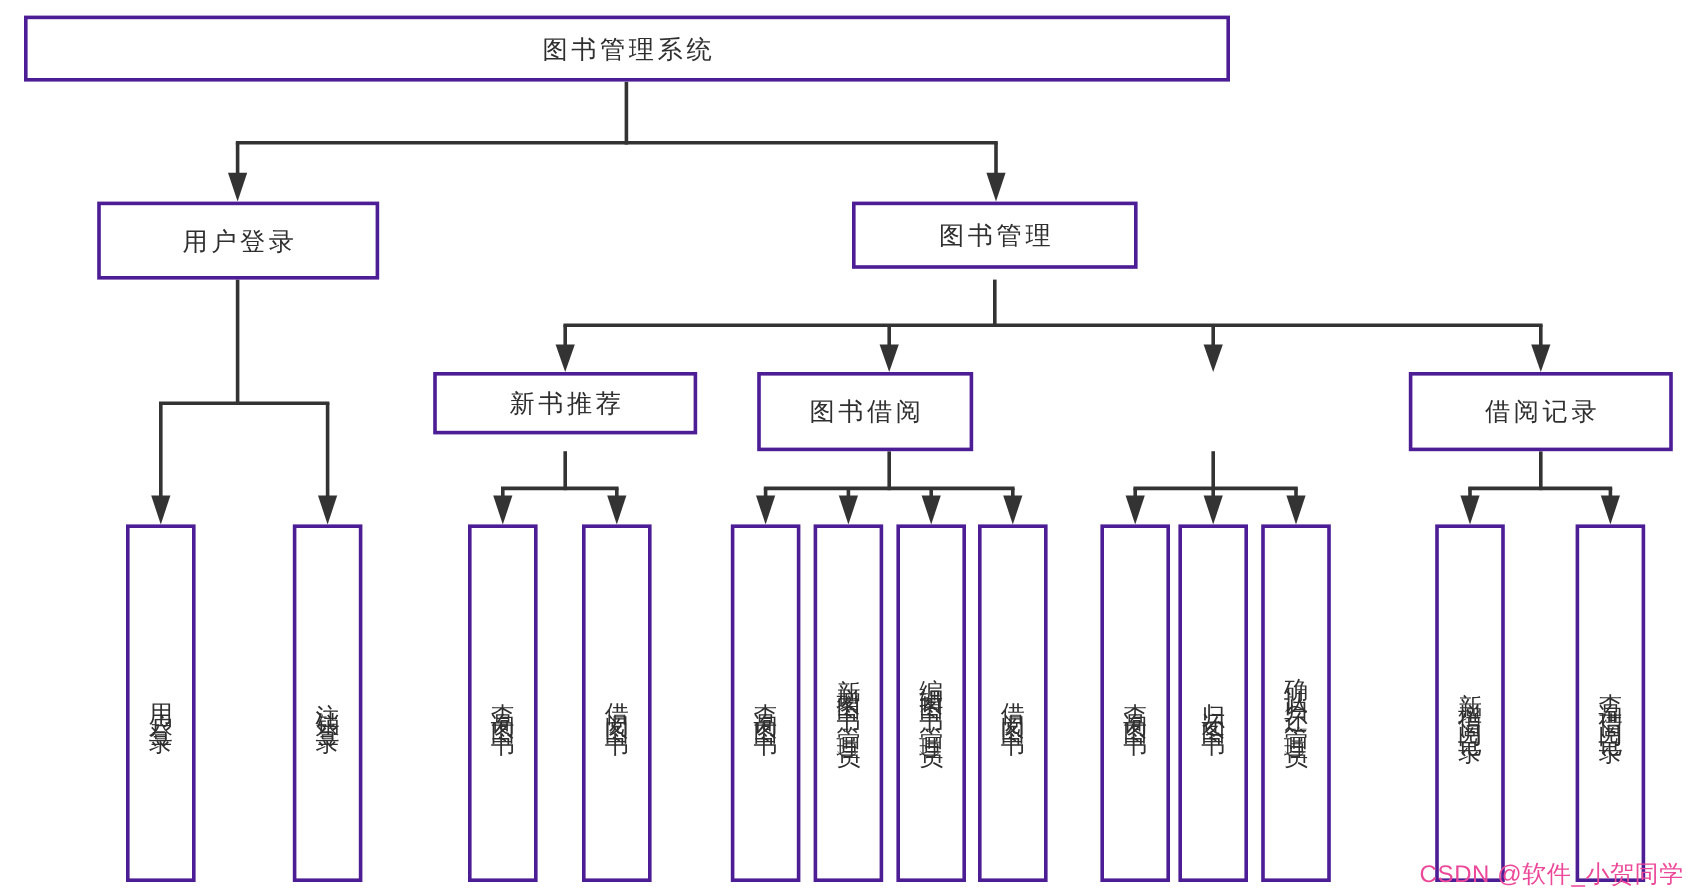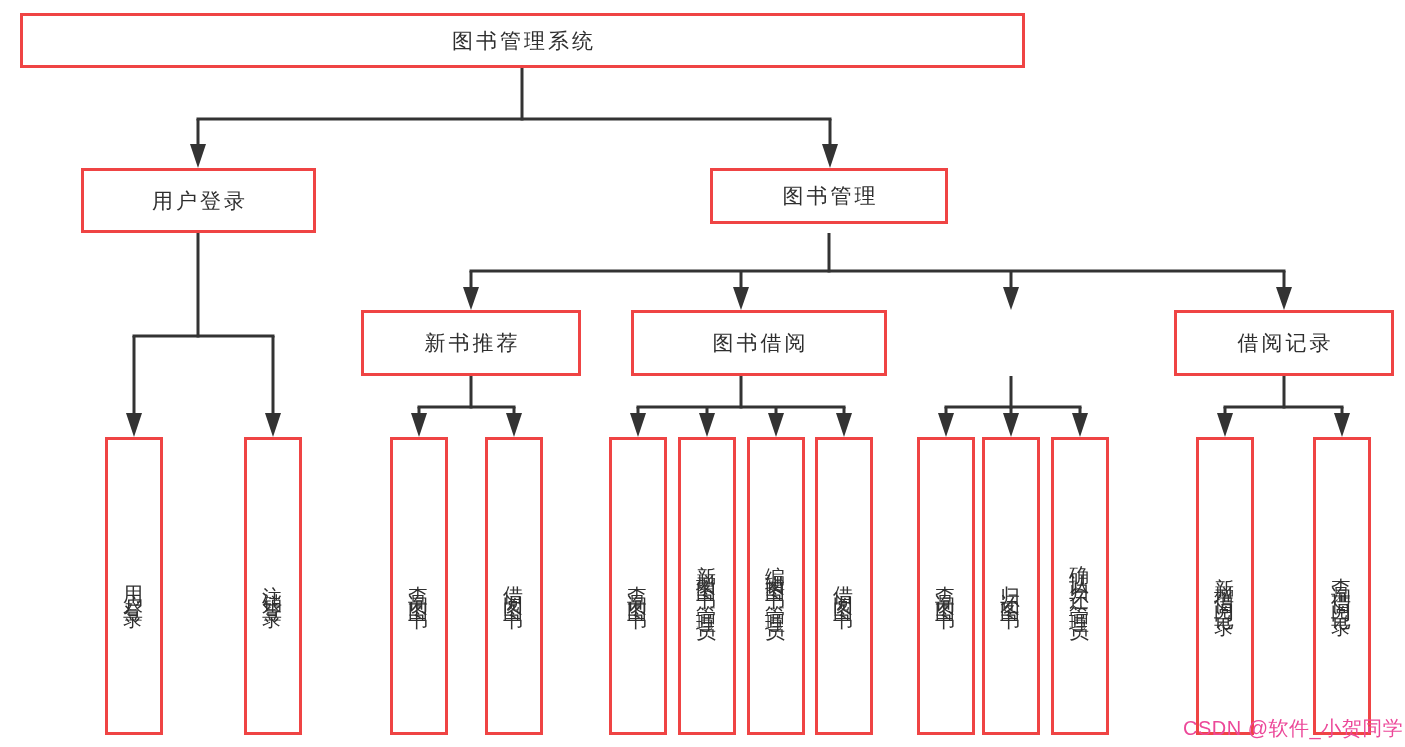--- a/index.html
+++ b/index.html
@@ -12,21 +12,21 @@
     overflow: hidden;
   }
   .stage svg.connectors {
     position: absolute;
     left: 0; top: 0;
     width: 1405px; height: 747px;
   }
   .node {
     position: absolute;
     box-sizing: border-box;
-    border: 3px solid #ef4444;
+    border: 3px solid #4c1d95;
     background: #ffffff;
     display: flex;
     align-items: center;
     justify-content: center;
     z-index: 2;
   }
   .h-label {
     font-size: 21px;
     letter-spacing: 3px;
     color: #2f2f2f;
@@ -130,24 +130,24 @@
     <span class="h-label">图书管理系统</span>
   </div>
 
   <div class="node" style="left:81px; top:168px; width:235px; height:65px;">
     <span class="h-label">用户登录</span>
   </div>
   <div class="node" style="left:710px; top:168px; width:238px; height:56px;">
     <span class="h-label">图书管理</span>
   </div>
 
-  <div class="node" style="left:361px; top:310px; width:220px; height:66px;">
+  <div class="node" style="left:361px; top:310px; width:220px; height:52px;">
     <span class="h-label">新书推荐</span>
   </div>
-  <div class="node" style="left:631px; top:310px; width:256px; height:66px;">
+  <div class="node" style="left:631px; top:310px; width:180px; height:66px;">
     <span class="h-label">图书借阅</span>
   </div>
   <div class="node" style="left:1174px; top:310px; width:220px; height:66px;">
     <span class="h-label">借阅记录</span>
   </div>
 
   <div class="node" style="left:105px; top:437px; width:58px; height:298px;">
     <span class="v-label">用户登录</span>
   </div>
   <div class="node" style="left:244px; top:437px; width:58px; height:298px;">

